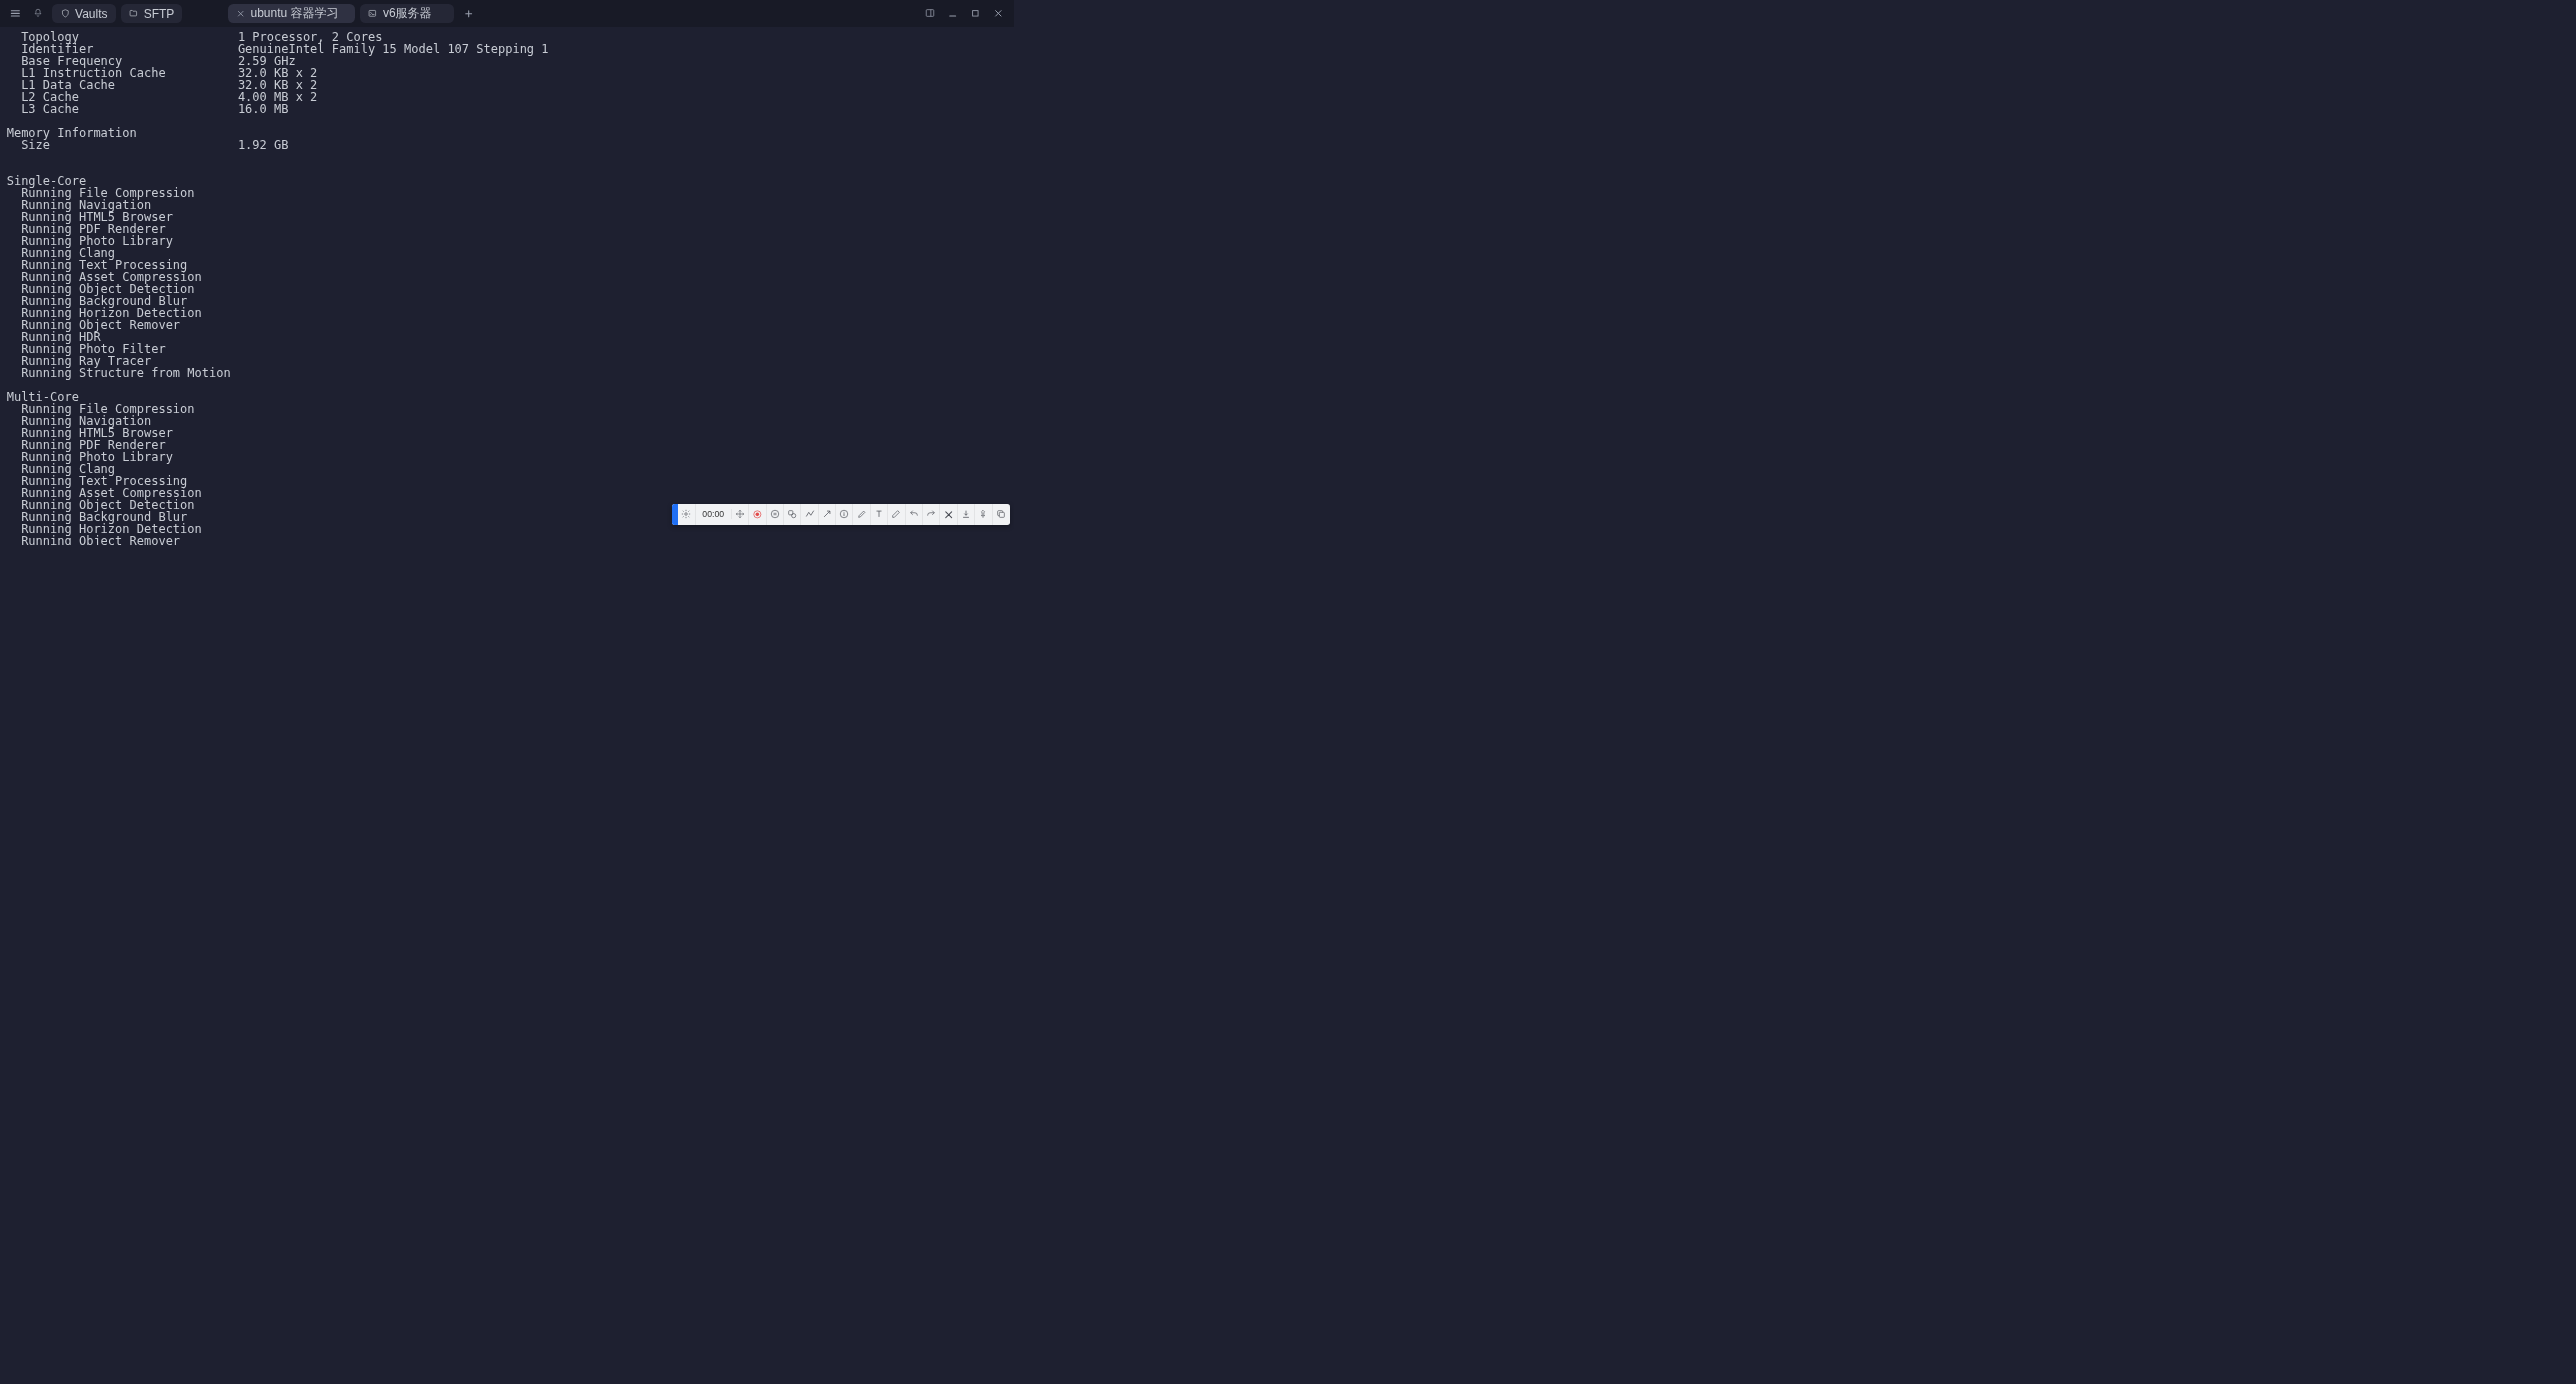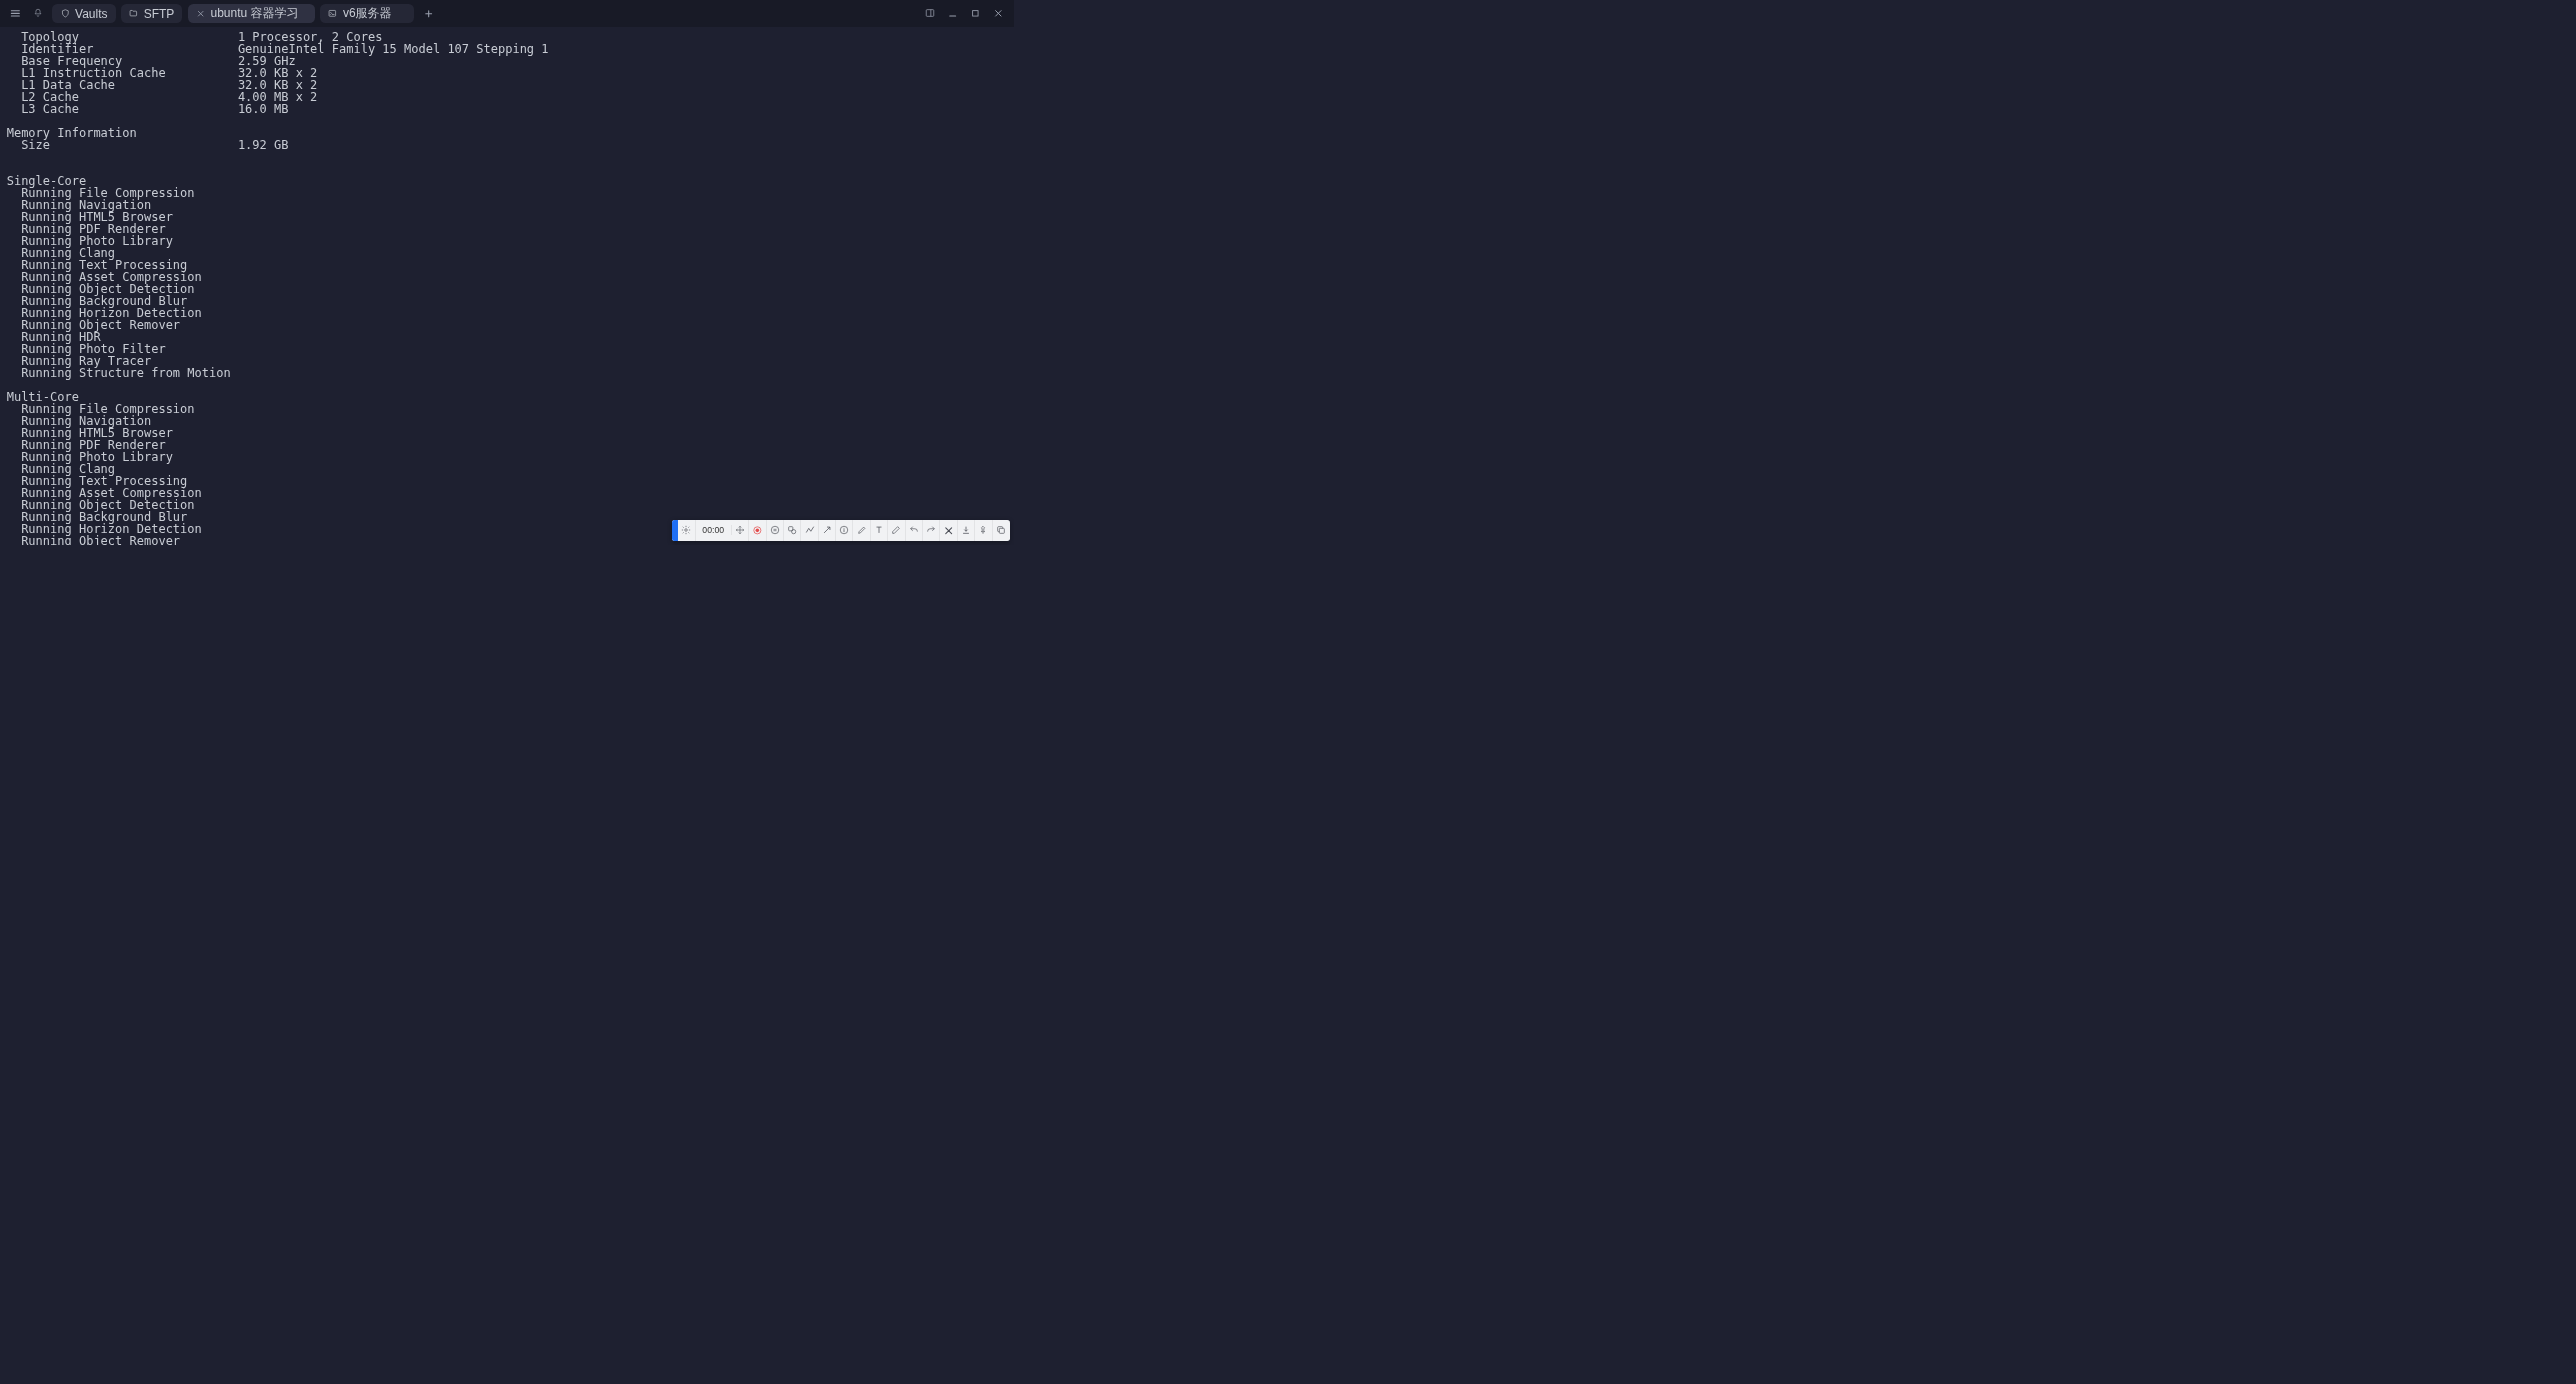--- a/index.html
+++ b/index.html
@@ -43,21 +43,21 @@
   border-radius: 5.4px;
   background: #252736;
   color: #c8ccd4;
   font-family: -apple-system, "Segoe UI", sans-serif;
   font-size: 12px;
   cursor: pointer;
 }
 .tab.active {
   background: #2f3142;
 }
-.tab.wide { min-width: 127px; }
+.tab.wide { min-width: 127px; margin-left: 40px; }
 .tab .tab-icon { width: 9.4px; height: 9.4px; display:flex; align-items:center; justify-content:center;}
 .tab .close { color:#9aa0ae; }
 
 .tabbar-right {
   margin-left: auto;
   display: flex;
   gap: 5.4px;
   align-items: center;
 }
 
@@ -67,21 +67,21 @@
   white-space: pre;
   line-height: 1.0;
   font-size: 12px;
   letter-spacing: 0;
 }
 
 
 .rec-toolbar {
   position: absolute;
   right: 4px;
-  bottom: 4px;
+  bottom: 20px;
   height: 21.5px;
   background: #f1f2f4;
   border-radius: 2.7px;
   display: flex;
   align-items: center;
   box-shadow: 0 1.3px 5.4px rgba(0,0,0,0.3);
   font-family: -apple-system, "Segoe UI", sans-serif;
 }
 .rec-handle {
   width: 6.7px;

